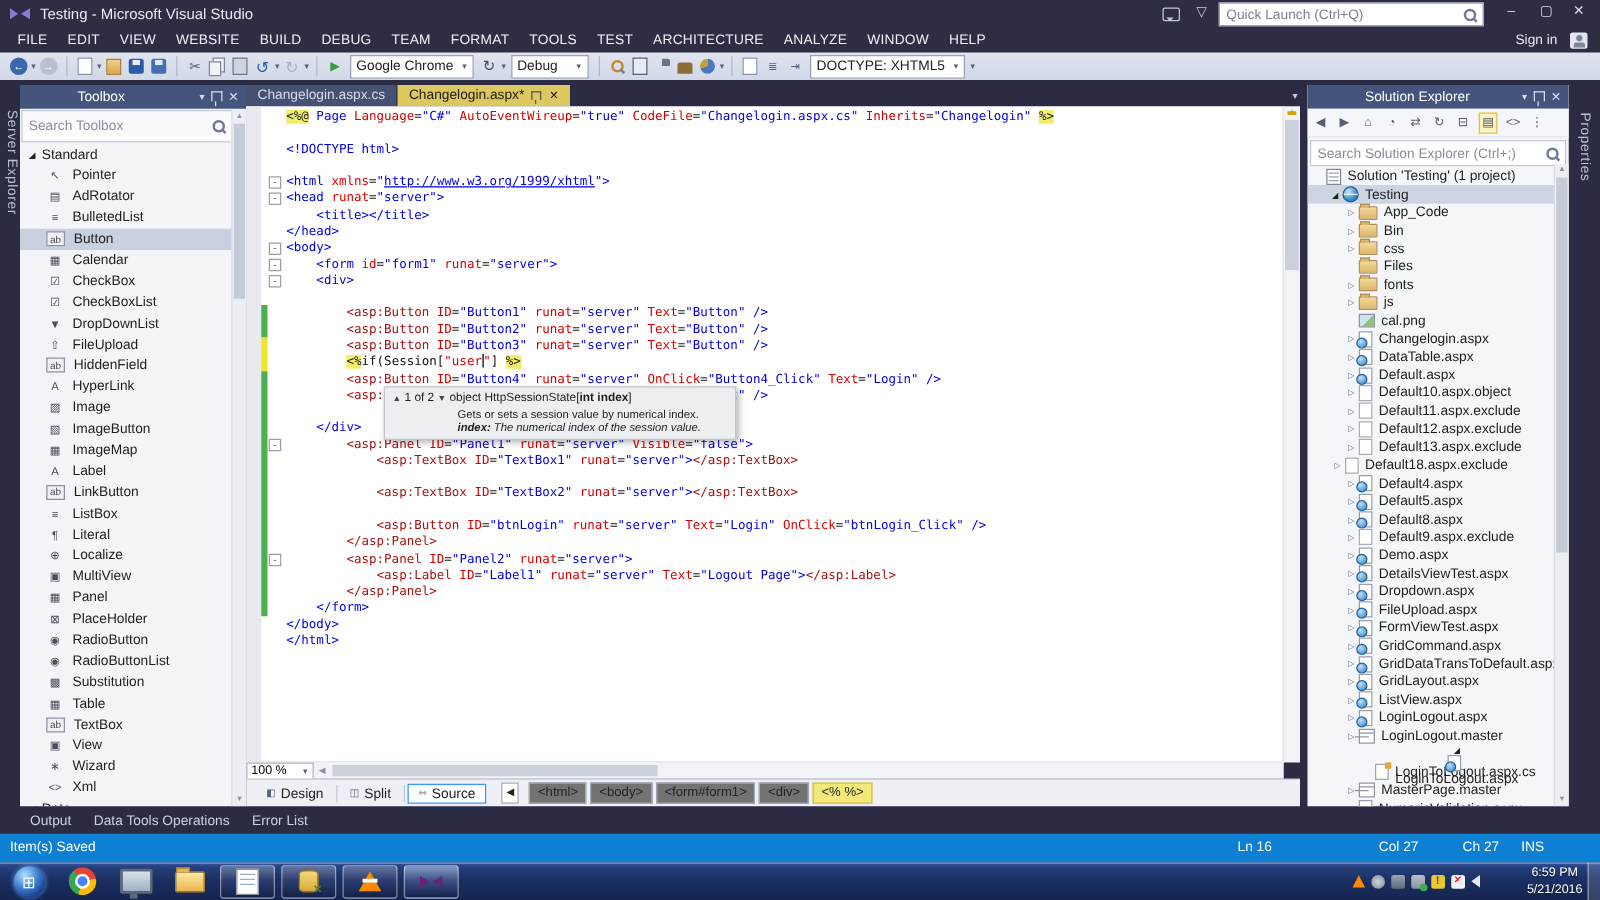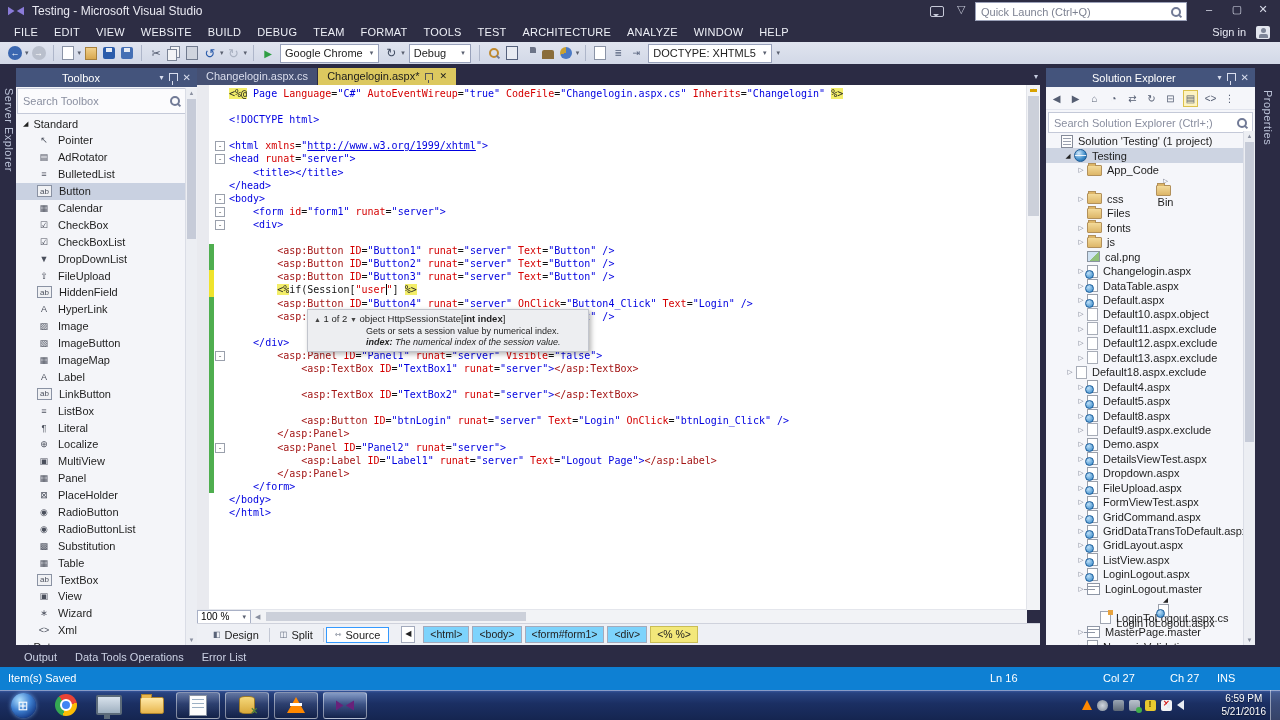--- a/index.html
+++ b/index.html
@@ -107,21 +107,21 @@
   #ed-vmark{position:absolute;top:4px;left:3px;width:7px;height:3px;background:#d8a200;}
   #ed-hscroll{position:absolute;left:0;right:13px;bottom:22px;height:13px;background:#f2f3f6;border-top:1px solid #e4e6ec;display:flex;align-items:center;}
   #zoom-combo{height:12px;min-width:46px;background:#fff;border:1px solid #a9b1c6;font-size:10px;display:flex;align-items:center;justify-content:space-between;padding:0 3px;margin-right:4px;}
   #ed-hthumb{width:260px;height:9px;background:#ccd0da;margin-left:6px;}
   #viewbar{position:absolute;left:0;right:0;bottom:0;height:22px;background:#eef0f5;border-top:1px solid #cfd2dc;
       display:flex;align-items:center;font-size:11px;color:#222;padding-left:8px;box-sizing:border-box;gap:4px;}
   .viewbtn{display:flex;align-items:center;gap:4px;padding:1px 8px;}
   .viewbtn.active{background:#fff;border:1px solid #3399ff;}
   .vb-ico{font-size:8px;color:#5a6478;}
   .vsep{width:1px;height:14px;background:#c3c8d4;margin:0 2px;}
-  .crumb{border:1px solid #a3aabc;background:#7dd3fc;padding:0 6px;height:15px;line-height:15px;font-size:10.5px;margin-right:3px;}
+  .crumb{border:1px solid #a3aabc;background:#737373;padding:0 6px;height:15px;line-height:15px;font-size:10.5px;margin-right:3px;}
   .crumb.hl{background:#f3e87a;border-color:#c9bd55;}
   #crumb-nav{border:1px solid #a3aabc;background:#fff;width:12px;text-align:center;height:15px;line-height:14px;font-size:8px;margin:0 4px 0 8px;}
   
   #solution{position:absolute;left:1046px;top:4px;width:209px;height:577px;background:#f5f6fa;overflow:hidden;}
   #se-toolbar{height:22px;display:flex;align-items:center;padding:0 4px;gap:6px;font-size:10px;color:#555e72;background:#f5f6fa;border-bottom:1px solid #e2e5ee;}
   .se-ico{display:inline-flex;align-items:center;justify-content:center;min-width:13px;height:15px;}
   .se-ico.hl{background:#fdf3c2;border:1px solid #dcc14d;}
   #se-search{height:19px;margin:2px 2px 1px;background:#fff;border:1px solid #c4c9d8;display:flex;align-items:center;
       font-size:11px;color:#8a8fa0;padding:0 5px;justify-content:space-between;}
   #se-tree{font-size:11px;color:#1e1e1e;position:relative;}
@@ -604,21 +604,21 @@
         <div class="tr-row sel" style="padding-left: 17px;">
           <span class="tr-exp exp">◢</span>
           <span class="ti ti-proj"></span>
           <span>Testing</span>
         </div>
         <div class="tr-row" style="padding-left: 30px;">
           <span class="tr-exp">▷</span>
           <span class="ti ti-folder"></span>
           <span>App_Code</span>
         </div>
-        <div class="tr-row" style="padding-left: 30px; flex-direction: column;">
+        <div class="tr-row" style="padding-left: 30px;">
           <span class="tr-exp">▷</span>
           <span class="ti ti-folder"></span>
           <span>Bin</span>
         </div>
         <div class="tr-row" style="padding-left: 30px;">
           <span class="tr-exp">▷</span>
           <span class="ti ti-folder"></span>
           <span>css</span>
         </div>
         <div class="tr-row" style="padding-left: 30px;">

